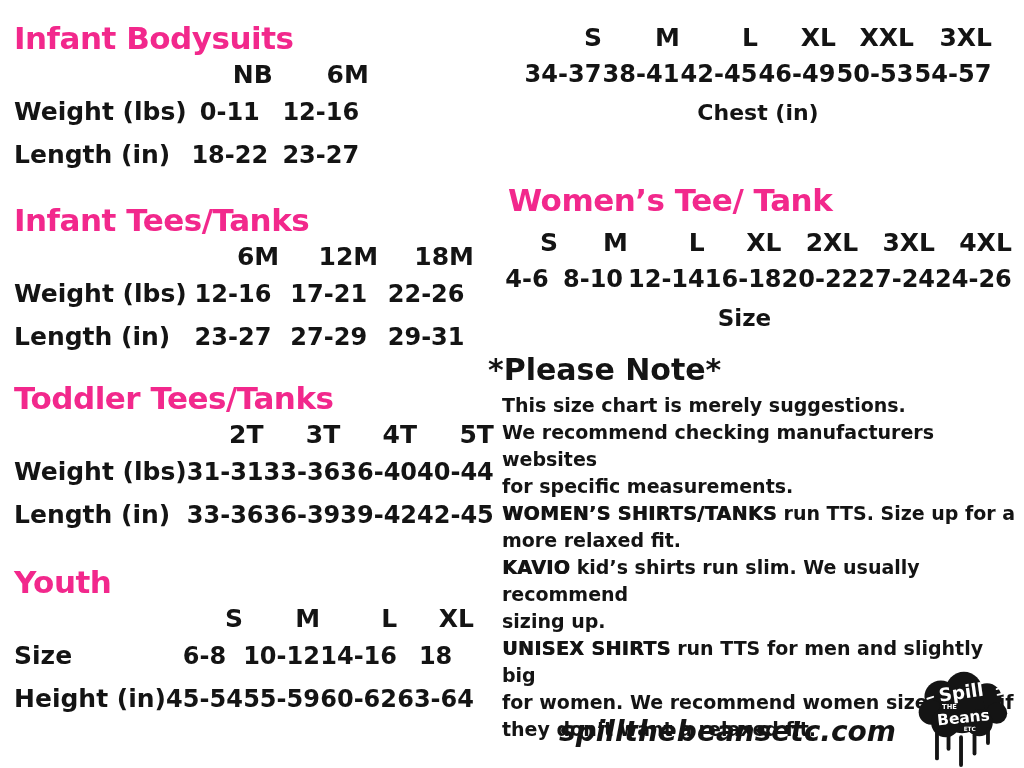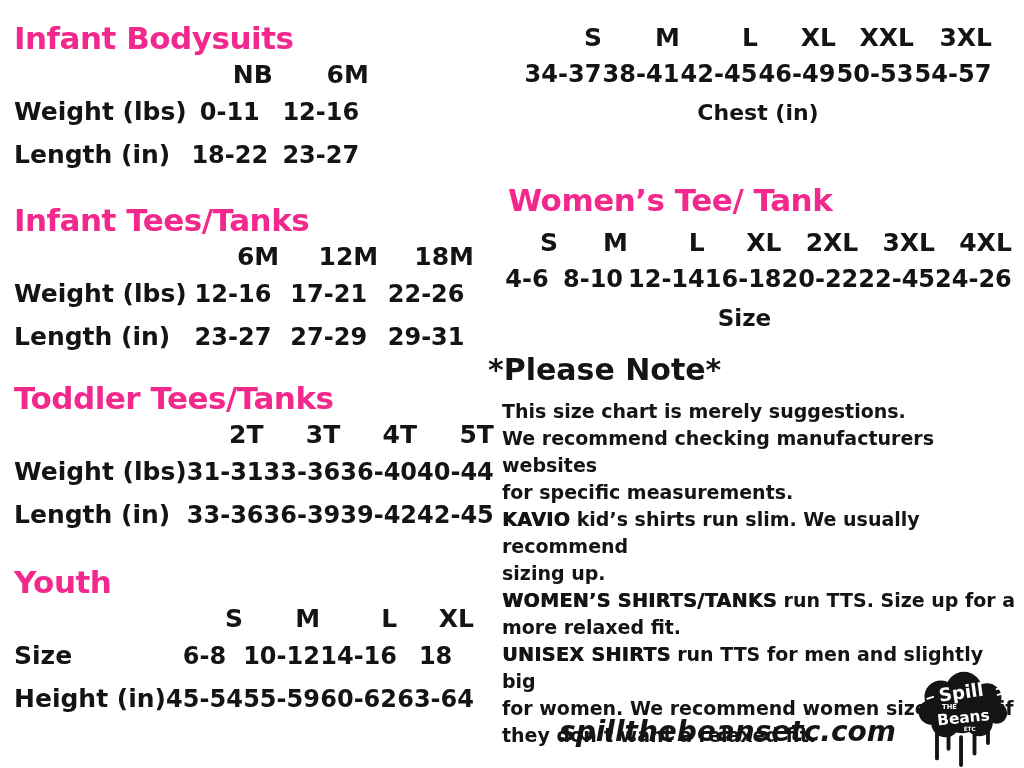--- a/index.html
+++ b/index.html
@@ -36,21 +36,21 @@
   #sec-wt{left:490px;top:184px;width:530px;}
   #sec-av h2.title,#sec-wt h2.title{margin-bottom:8px;margin-left:18px;}
   .rt-a{margin-left:34px;}
   .rt-b{margin-left:6px;}
   .rt-b td{font-size:23px;}
   .measure{font-size:22px;text-align:center;margin-top:5px;}
   .measure.a{width:468px;margin-left:34px;}
   .measure.b{width:497px;margin-left:6px;font-size:23px;}
   
   #sec-note{left:488px;top:352px;width:534px;}
-  #sec-note h3{margin:0 0 10px 0;font-size:30px;line-height:1.2;}
+  #sec-note h3{margin:0 0 4px 0;font-size:30px;line-height:1.2;}
   #sec-note p{
     margin:0 0 0 14px;font-size:19px;line-height:27px;
     white-space:pre-line;
   }
   .lead{letter-spacing:0.4px;text-shadow:0.7px 0 0 currentColor;}
   
   #footer{
     position:absolute;right:4px;bottom:0;
     display:flex;align-items:flex-end;
   }
@@ -245,37 +245,37 @@
       <th>2XL</th>
       <th>3XL</th>
       <th>4XL</th>
     </tr>
     <tr>
       <td>4-6</td>
       <td>8-10</td>
       <td>12-14</td>
       <td>16-18</td>
       <td>20-22</td>
-      <td>22-45</td>
+      <td>27-24</td>
       <td>24-26</td>
     </tr>
   </tbody>
     </table>
   <div class="measure b">Size</div>
 </section>
 
 <section class="sec" id="sec-note">
   <h3>*Please Note*</h3>
   <p><span class="lead"></span><span>This size chart is merely suggestions.</span></p>
   <p><span class="lead"></span><span>We recommend checking manufacturers websites
 for specific measurements.</span></p>
+  <p><span class="lead">WOMEN’S SHIRTS/TANKS</span><span> run TTS. Size up for a
+more relaxed fit.</span></p>
   <p><span class="lead">KAVIO</span><span> kid’s shirts run slim. We usually recommend
 sizing up.</span></p>
-  <p><span class="lead">WOMEN’S SHIRTS/TANKS</span><span> run TTS. Size up for a
-more relaxed fit.</span></p>
   <p><span class="lead">UNISEX SHIRTS</span><span> run TTS for men and slightly big
 for women. We recommend women size down if
 they don’t want a relaxed fit.</span></p>
 </section>
 
 <div id="footer">
   <div class="website">spillthebeansetc.com</div>
   <svg class="logo" viewBox="0 0 120 106" xmlns="http://www.w3.org/2000/svg" aria-hidden="true">
     <g fill="#141414">
       <circle cx="38" cy="32" r="17"></circle>

